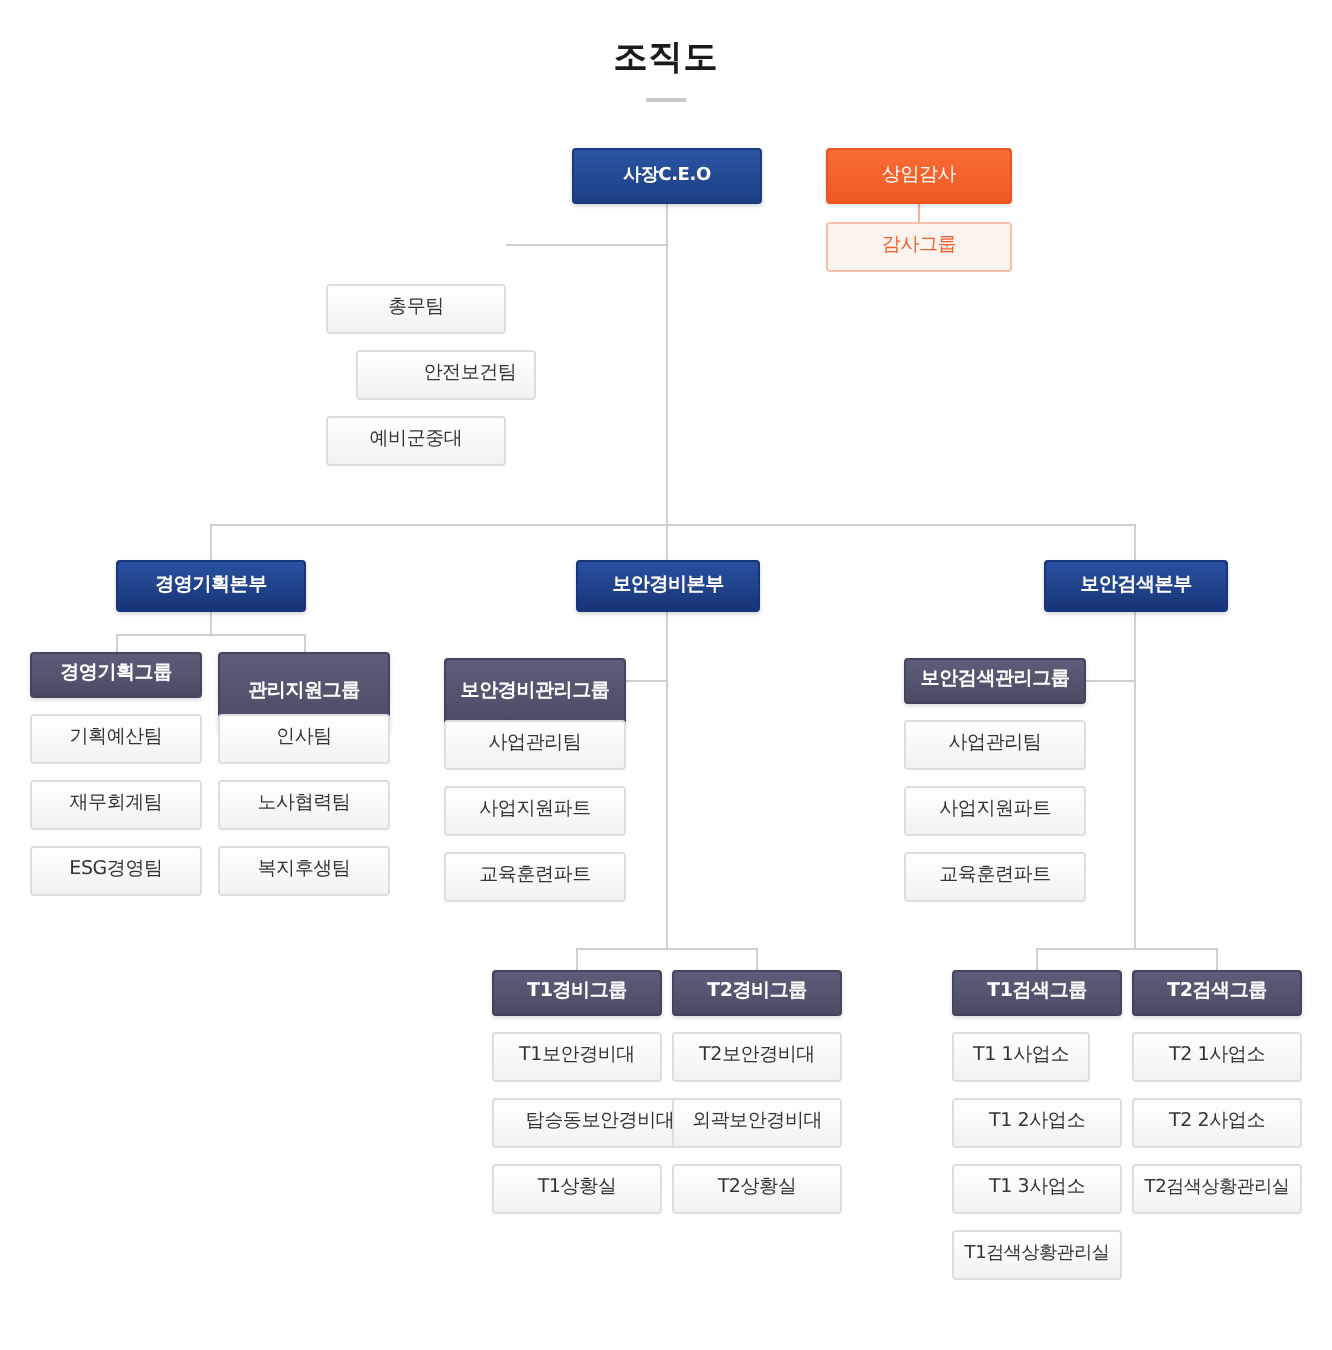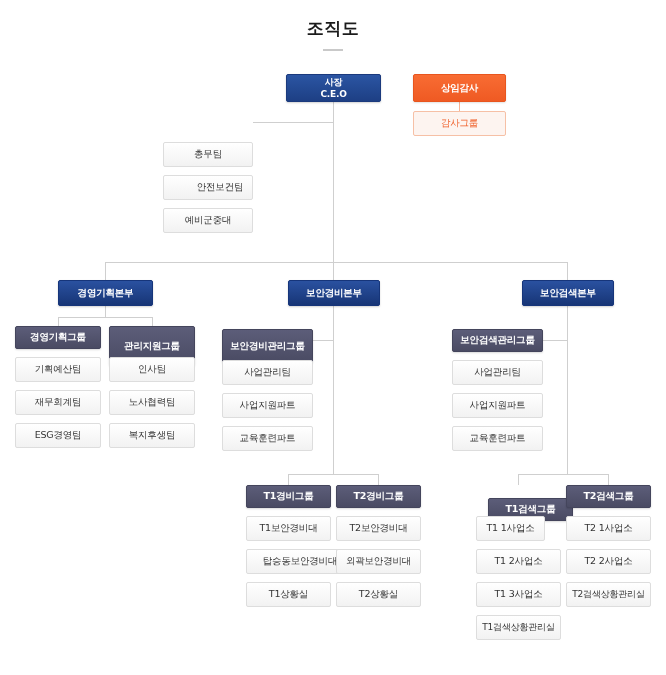--- a/index.html
+++ b/index.html
@@ -67,21 +67,21 @@
     border: 1px solid #1b3a7d;
     font-size: 9px;
     box-shadow: 0 1px 2px rgba(0,0,0,.18);
   }
 
   
   .box.audit {
     background: #f4612c;
     background-image: linear-gradient(180deg,#f86c33 0%, #ef5a23 100%);
     color: #ffffff;
-    font-weight: bold;
+    font-weight: normal;
     border: 1px solid #e8551e;
     box-shadow: 0 1px 2px rgba(0,0,0,.12);
   }
   .box.audit-sub {
     background: #fdf4f0;
     color: #ef5f29;
     border: 1px solid #f6c0a6;
     font-weight: normal;
   }
 
@@ -145,36 +145,36 @@
   <div class="ln h" style="left:288px; top:474px; width:90px;"></div>
   <div class="ln v" style="left:288px; top:474px; height:11px;"></div>
   <div class="ln v" style="left:378px; top:474px; height:11px;"></div>
 
   <div class="ln v" style="left:567px; top:306px; height:168px;"></div>
   <div class="ln h" style="left:543px; top:340px; width:25px;"></div>
   <div class="ln h" style="left:518px; top:474px; width:90px;"></div>
   <div class="ln v" style="left:518px; top:474px; height:11px;"></div>
   <div class="ln v" style="left:608px; top:474px; height:11px;"></div>
 
-  <div class="box ceo" style="left:286px; top:74px; width:95px; height:28px; flex-direction:column;">
+  <div class="box ceo" style="left:286px; top:74px; width:95px; height:28px; flex-direction:row;">
     <span>사장</span>
     <span>C.E.O</span>
   </div>
 
   <div class="box audit" style="left:413px; top:74px; width:93px; height:28px;">
     <span>상임감사</span>
   </div>
   <div class="box audit-sub" style="left:413px; top:111px; width:93px; height:25px;">
     <span>감사그룹</span>
   </div>
 
   <div class="box leaf" style="left:163px; top:142px; width:90px; height:25px;">
     <span>총무팀</span>
   </div>
-  <div class="box leaf" style="left:163px; top:175px; width:90px; height:25px;padding-left:24px;">
+  <div class="box leaf" style="left:178px; top:175px; width:90px; height:25px;padding-left:24px;">
     <span>안전보건팀</span>
   </div>
   <div class="box leaf" style="left:163px; top:208px; width:90px; height:25px;">
     <span>예비군중대</span>
   </div>
 
   <div class="box div-box" style="left:58px; top:280px; width:95px; height:26px;">
     <span>경영기획본부</span>
   </div>
   <div class="box div-box" style="left:288px; top:280px; width:92px; height:26px;">
@@ -255,21 +255,21 @@
   <div class="box leaf" style="left:336px; top:516px; width:85px; height:25px;">
     <span>T2보안경비대</span>
   </div>
   <div class="box leaf" style="left:336px; top:549px; width:85px; height:25px;">
     <span>외곽보안경비대</span>
   </div>
   <div class="box leaf" style="left:336px; top:582px; width:85px; height:25px;">
     <span>T2상황실</span>
   </div>
 
-  <div class="box grp" style="left:488px; top:485px; width:85px; height:23px;margin-top:13px;">
+  <div class="box grp" style="left:476px; top:485px; width:85px; height:23px;">
     <span>T1검색그룹</span>
   </div>
   <div class="box leaf" style="left:476px; top:516px; width:69px; height:25px;">
     <span>T1 1사업소</span>
   </div>
   <div class="box leaf" style="left:476px; top:549px; width:85px; height:25px;">
     <span>T1 2사업소</span>
   </div>
   <div class="box leaf" style="left:476px; top:582px; width:85px; height:25px;">
     <span>T1 3사업소</span>

